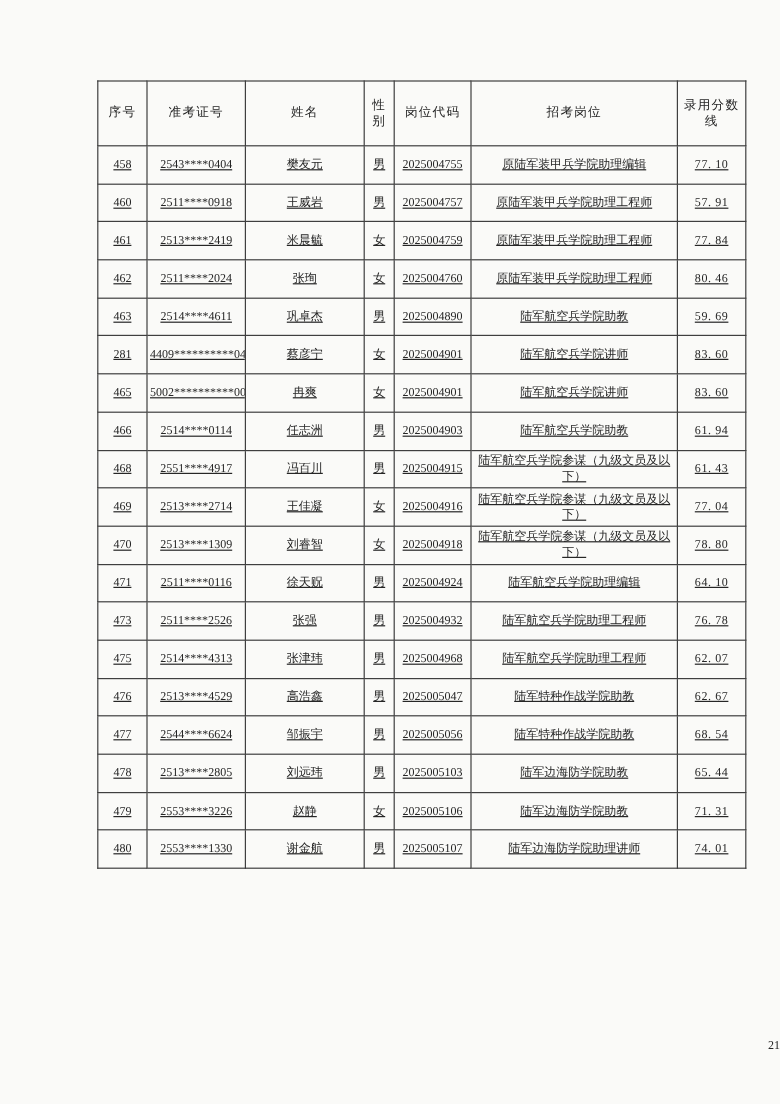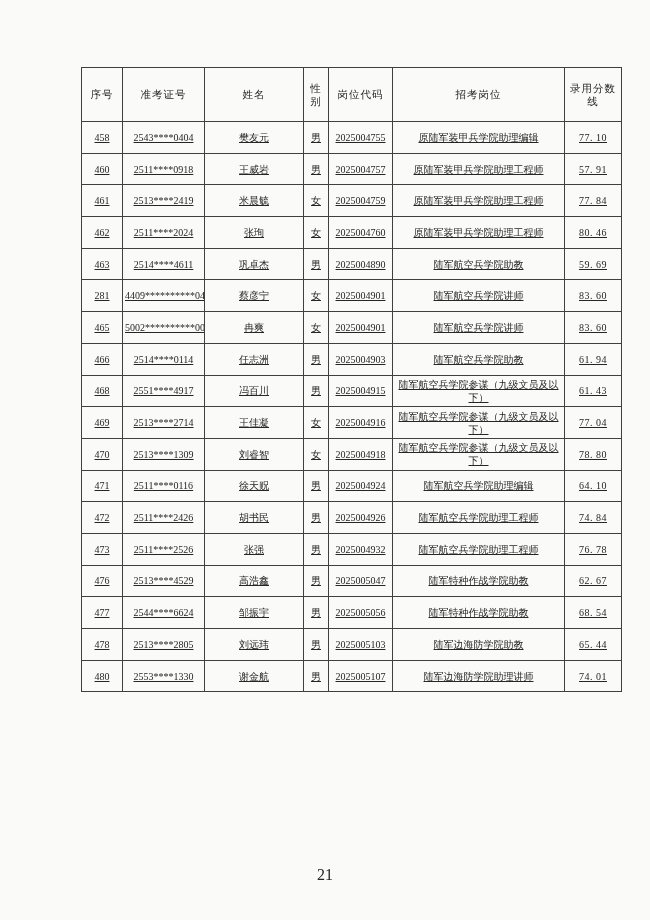--- a/index.html
+++ b/index.html
@@ -42,22 +42,22 @@
   table.score-table th{font-size:10.5px;letter-spacing:1px;}
   
   td.col-1{font-size:9px;letter-spacing:0;}          
   td.col-5{text-align:left;padding-left:3px;}        
   td.col-6{letter-spacing:0.5px;}                    
   .page-number{
     position:absolute;
     left:0;
     top:866px;
     width:100%;
-    text-align:center;
-    font-size:16px;
+    text-align:right;
+    font-size:10px;
     color:var(--ink);
   }
 </style>
 </head>
 <body>
 
 <div class="sheet">
 
   <table class="score-table">
     <colgroup>
@@ -183,38 +183,38 @@
         <tr>
           <td class="col-0">471</td>
           <td class="col-1">2511****0116</td>
           <td class="col-2">徐天贶</td>
           <td class="col-3">男</td>
           <td class="col-4">2025004924</td>
           <td class="col-5">陆军航空兵学院助理编辑</td>
           <td class="col-6">64. 10</td>
         </tr>
         <tr>
-          <td class="col-0">472</td>
-          <td class="col-1">2511****2426</td>
-          <td class="col-2">胡书民</td>
-          <td class="col-3">男</td>
-          <td class="col-4">2025004926</td>
-          <td class="col-5">陆军航空兵学院助理工程师</td>
-          <td class="col-6">74. 84</td>
-        </tr>
-        <tr>
           <td class="col-0">473</td>
           <td class="col-1">2511****2526</td>
           <td class="col-2">张强</td>
           <td class="col-3">男</td>
           <td class="col-4">2025004932</td>
           <td class="col-5">陆军航空兵学院助理工程师</td>
           <td class="col-6">76. 78</td>
         </tr>
         <tr>
+          <td class="col-0">475</td>
+          <td class="col-1">2514****4313</td>
+          <td class="col-2">张津玮</td>
+          <td class="col-3">男</td>
+          <td class="col-4">2025004968</td>
+          <td class="col-5">陆军航空兵学院助理工程师</td>
+          <td class="col-6">62. 07</td>
+        </tr>
+        <tr>
           <td class="col-0">476</td>
           <td class="col-1">2513****4529</td>
           <td class="col-2">高浩鑫</td>
           <td class="col-3">男</td>
           <td class="col-4">2025005047</td>
           <td class="col-5">陆军特种作战学院助教</td>
           <td class="col-6">62. 67</td>
         </tr>
         <tr>
           <td class="col-0">477</td>
@@ -228,20 +228,29 @@
         <tr>
           <td class="col-0">478</td>
           <td class="col-1">2513****2805</td>
           <td class="col-2">刘远玮</td>
           <td class="col-3">男</td>
           <td class="col-4">2025005103</td>
           <td class="col-5">陆军边海防学院助教</td>
           <td class="col-6">65. 44</td>
         </tr>
         <tr>
+          <td class="col-0">479</td>
+          <td class="col-1">2553****3226</td>
+          <td class="col-2">赵静</td>
+          <td class="col-3">女</td>
+          <td class="col-4">2025005106</td>
+          <td class="col-5">陆军边海防学院助教</td>
+          <td class="col-6">71. 31</td>
+        </tr>
+        <tr>
           <td class="col-0">480</td>
           <td class="col-1">2553****1330</td>
           <td class="col-2">谢金航</td>
           <td class="col-3">男</td>
           <td class="col-4">2025005107</td>
           <td class="col-5">陆军边海防学院助理讲师</td>
           <td class="col-6">74. 01</td>
         </tr>
       </tbody>
   </table>

